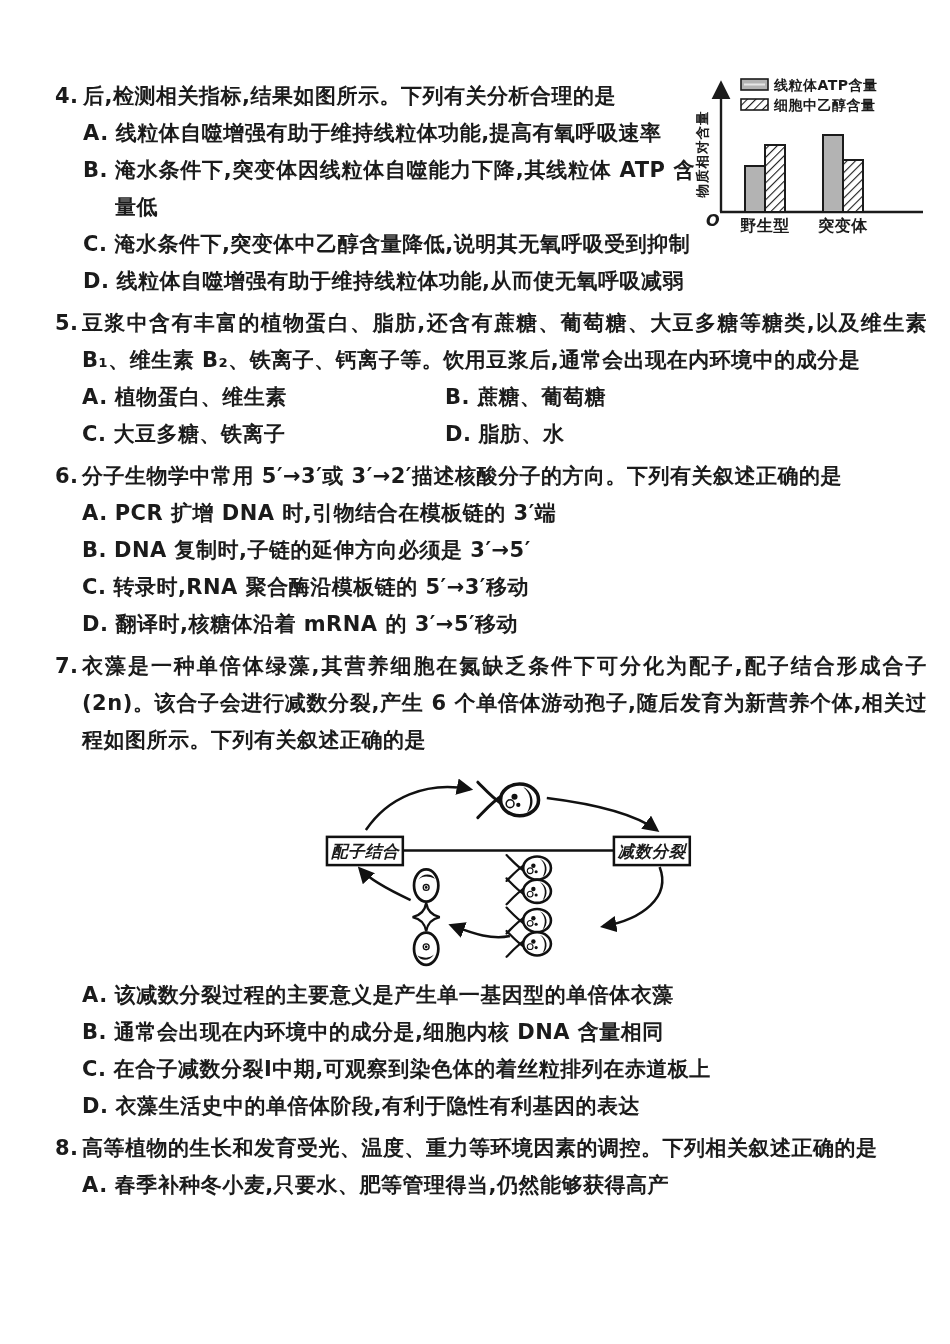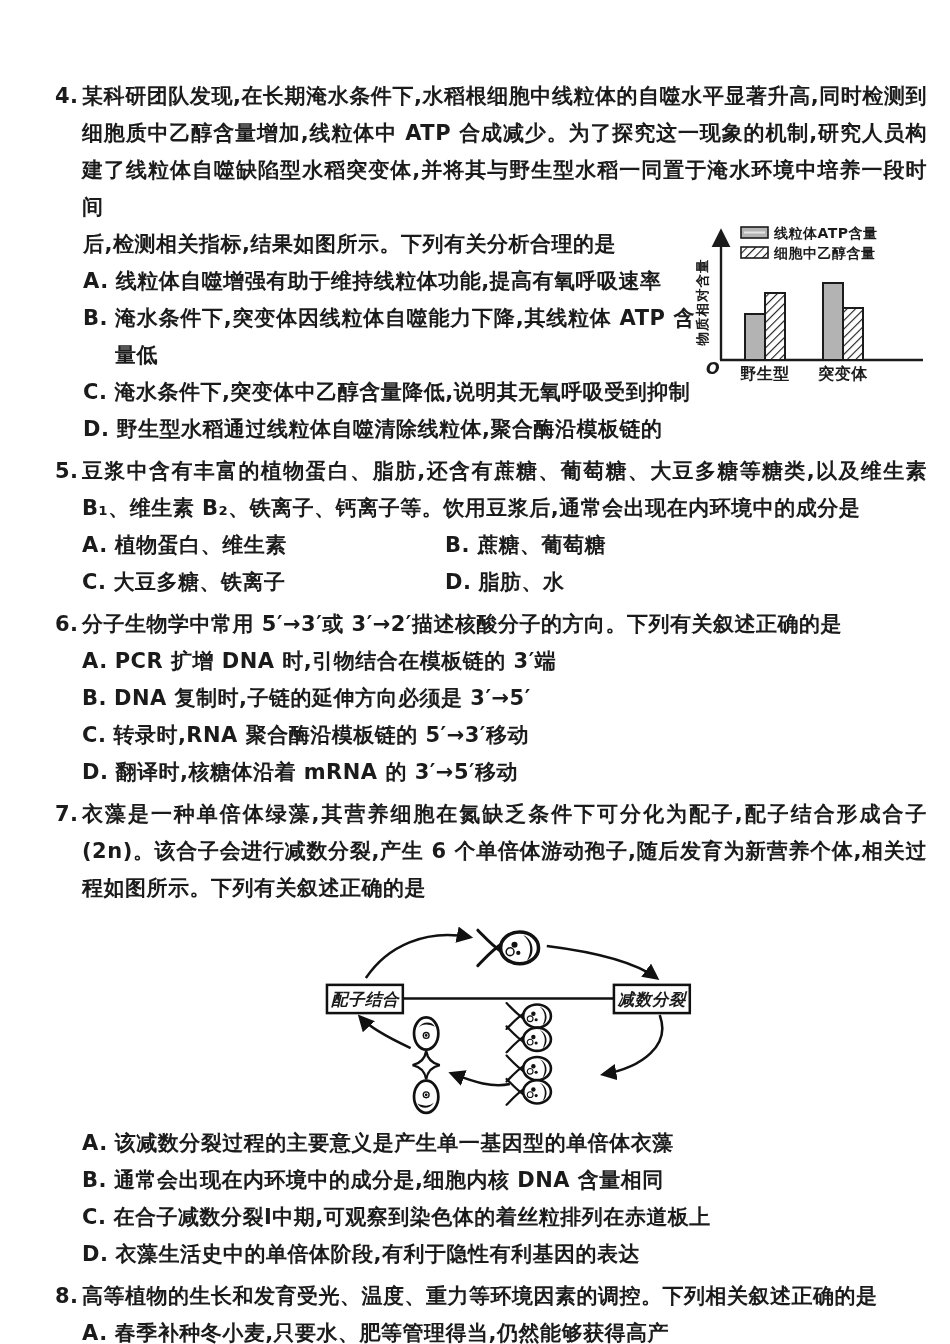--- a/index.html
+++ b/index.html
@@ -23,39 +23,38 @@
   .diagram-wrap{margin:2px 0 2px 202px;line-height:0;font-style:italic;}
   svg text{font-family:"DejaVu Sans","Liberation Sans",sans-serif;font-weight:700;fill:#1b1b1b;}
 </style>
 </head>
 <body>
 
 <div class="sheet">
 
   <div class="q">
     <span class="qnum">4.</span>
-    <div>某科研团队发现,在长期淹水条件下,水稻根细胞中线粒体的自噬水平显著升高,同时检测到细胞质中乙醇含量增加,线粒体中 ATP 合成减少。为了探究这一现象的机制,研究人员构建了线粒体自噬缺陷型水稻突变体,并将其与野生型水稻一同置于淹水环境中培养一段时间</div>
     <div class="q4row">
       <div class="q4left">
         <div>后,检测相关指标,结果如图所示。下列有关分析合理的是</div>
         <div class="opt">
           <span class="olabel">A.</span>
           <span class="otext">线粒体自噬增强有助于维持线粒体功能,提高有氧呼吸速率</span>
         </div>
         <div class="opt">
           <span class="olabel">B.</span>
           <span class="otext">淹水条件下,突变体因线粒体自噬能力下降,其线粒体 ATP 含量低</span>
         </div>
         <div class="opt">
           <span class="olabel">C.</span>
           <span class="otext">淹水条件下,突变体中乙醇含量降低,说明其无氧呼吸受到抑制</span>
         </div>
         <div class="opt">
           <span class="olabel">D.</span>
-          <span class="otext">野生型水稻通过线粒体自噬清除线粒体,聚合酶沿模板链的</span>
+          <span class="otext">线粒体自噬增强有助于维持线粒体功能,从而使无氧呼吸减弱</span>
         </div>
       </div>
 
       <div class="q4chart">
         <svg width="232" height="172" viewBox="0 0 232 172">
           <defs>
             <pattern id="hatch" patternUnits="userSpaceOnUse" width="6" height="6" patternTransform="rotate(45)">
               <rect width="6" height="6" fill="#ffffff"></rect>
               <line x1="0" y1="0" x2="0" y2="6" stroke="#1b1b1b" stroke-width="2.2"></line>
             </pattern>

